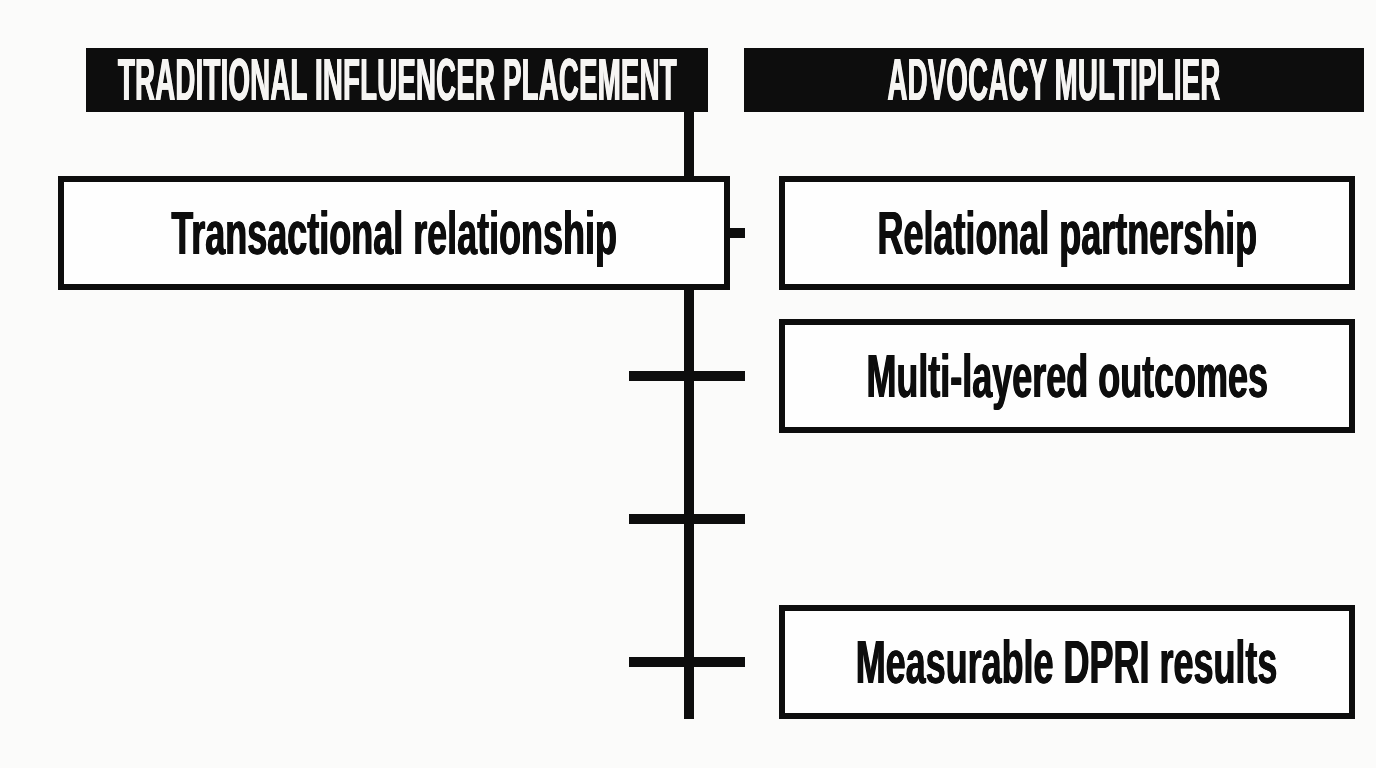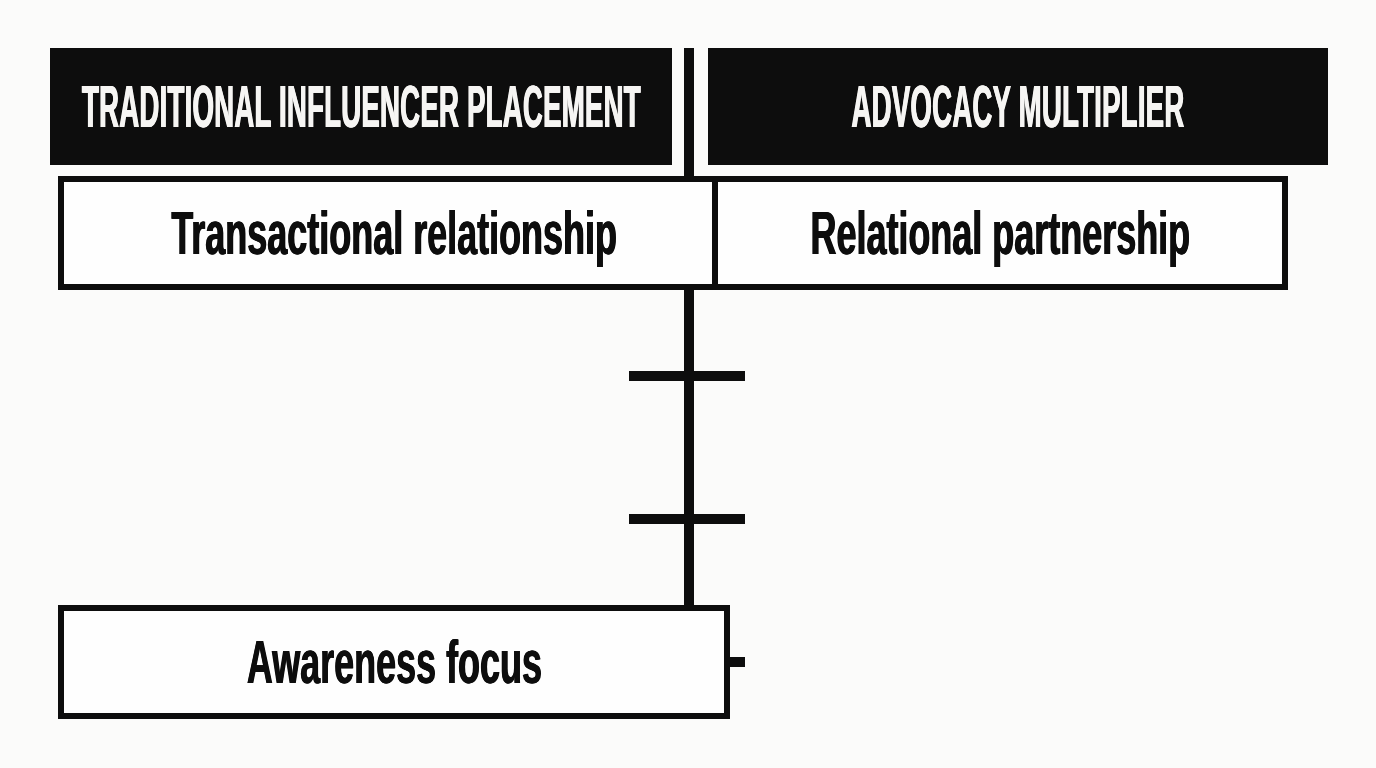--- a/index.html
+++ b/index.html
@@ -17,23 +17,23 @@
     font-family:"Liberation Sans", sans-serif;
   }
   .stage{
     position:relative;
     width:1376px;height:768px;
     background:var(--paper);
     overflow:hidden;
   }
   
   .hdr{
-    position:absolute;top:48px;height:117px;
+    position:absolute;top:48px;height:64px;
     background:var(--ink);
-    display:flex;align-items:center;justify-content:center;
+    display:flex;align-items:center;justify-content:center;margin-left:36px;
   }
   .hdr--left{left:50px;width:622px;}
   .hdr--right{left:708px;width:620px;justify-content:center;}
   .hdr .t{
     color:var(--header_text);
     font-weight:700;font-size:60px;line-height:1;
     white-space:nowrap;display:inline-block;
     letter-spacing:0.5px;
     transform:scaleX(0.46);
     text-shadow:0.9px 0 0 currentColor,-0.9px 0 0 currentColor;
@@ -51,21 +51,21 @@
   }
   .c1{top:228px}.c2{top:371px}.c3{top:514px}.c4{top:657px}
   
   .box{
     position:absolute;width:672px;height:114px;
     background:var(--box_fill);
     border:6px solid var(--ink);
     display:flex;align-items:center;justify-content:center;
   }
   .box--left{left:58px;}
-  .box--right{left:712px;width:576px;}
+  .box--right{left:779px;width:576px;}
   .r1{top:176px}.r2{top:319px}.r3{top:462px}.r4{top:605px}
   .box .t{
     color:var(--label_text);
     font-weight:700;font-size:62px;line-height:1;
     white-space:nowrap;display:inline-block;
     transform:scaleX(0.58);
     text-shadow:0.8px 0 0 currentColor,-0.8px 0 0 currentColor;
   }
 </style>
 </head>
@@ -84,21 +84,24 @@
   <div class="divider"></div>
 
   <div class="connector c1"></div>
   <div class="connector c2"></div>
   <div class="connector c3"></div>
   <div class="connector c4"></div>
 
   <div class="box box--left r1">
     <span class="t">Transactional relationship</span>
   </div>
-  <div class="box box--left r4">
-    <span class="t">Awareness focus</span>
-  </div>
 
   <div class="box box--right r1">
     <span class="t">Relational partnership</span>
+  </div>
+  <div class="box box--right r2">
+    <span class="t">Multi-layered outcomes</span>
+  </div>
+  <div class="box box--right r4">
+    <span class="t">Measurable DPRI results</span>
   </div>
 
 </div>
 
 </body></html>

